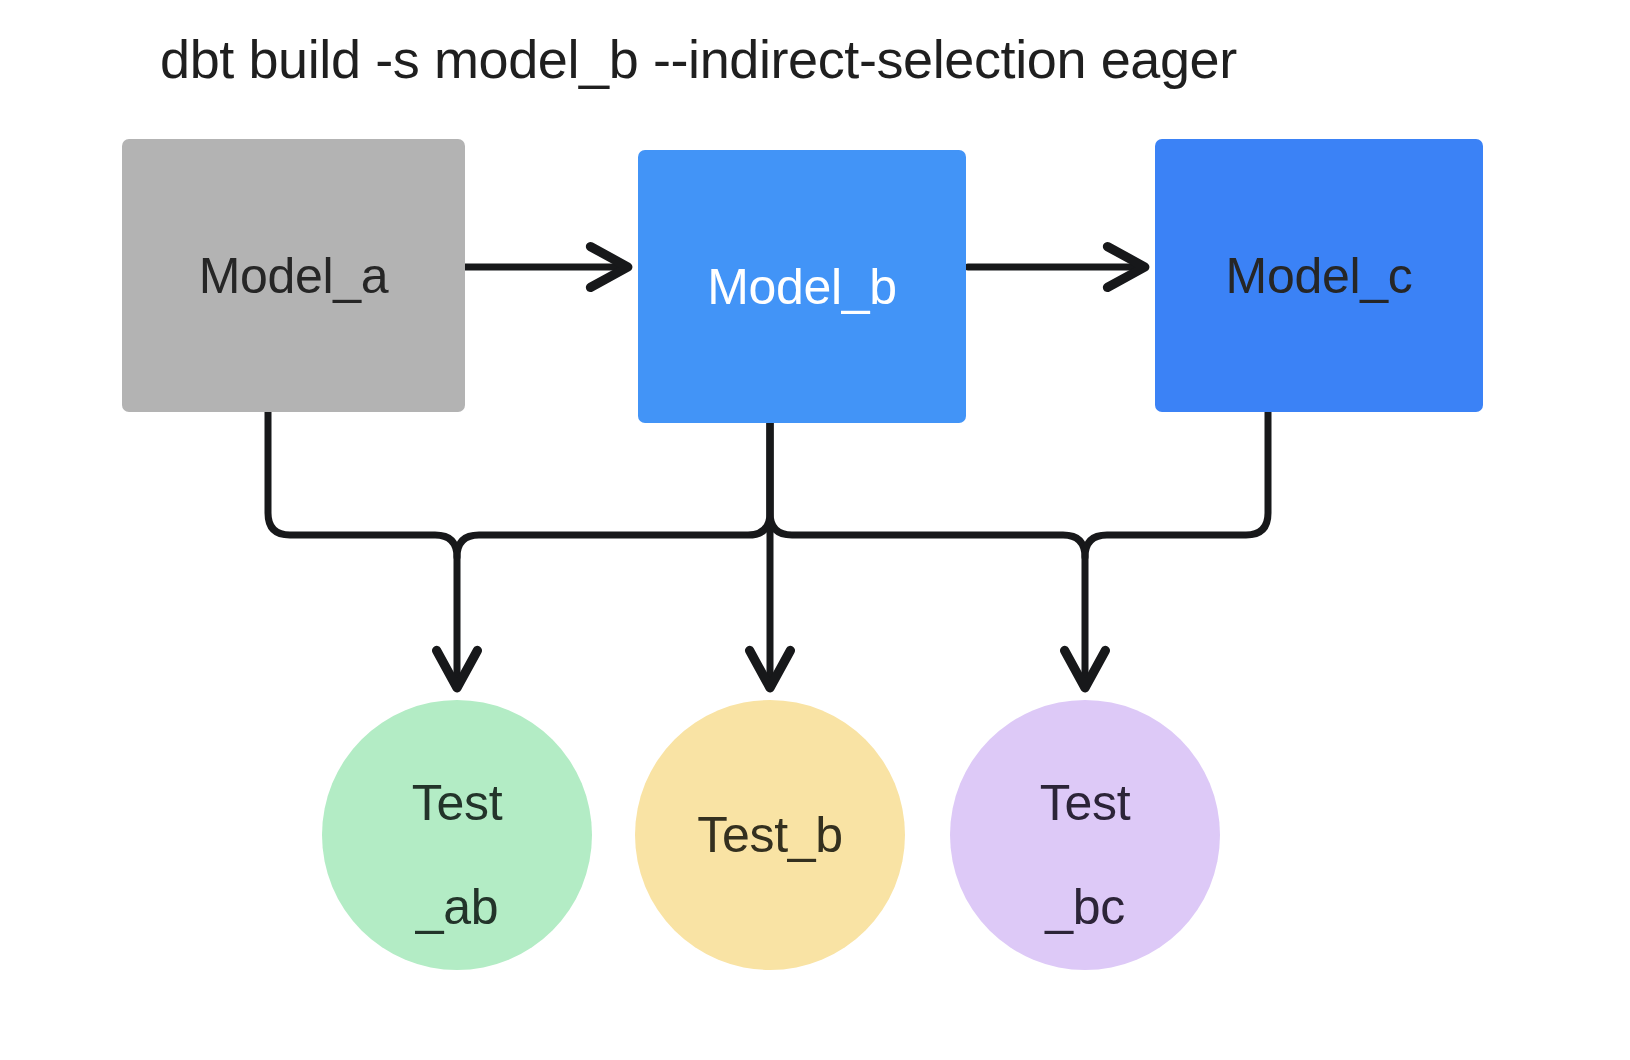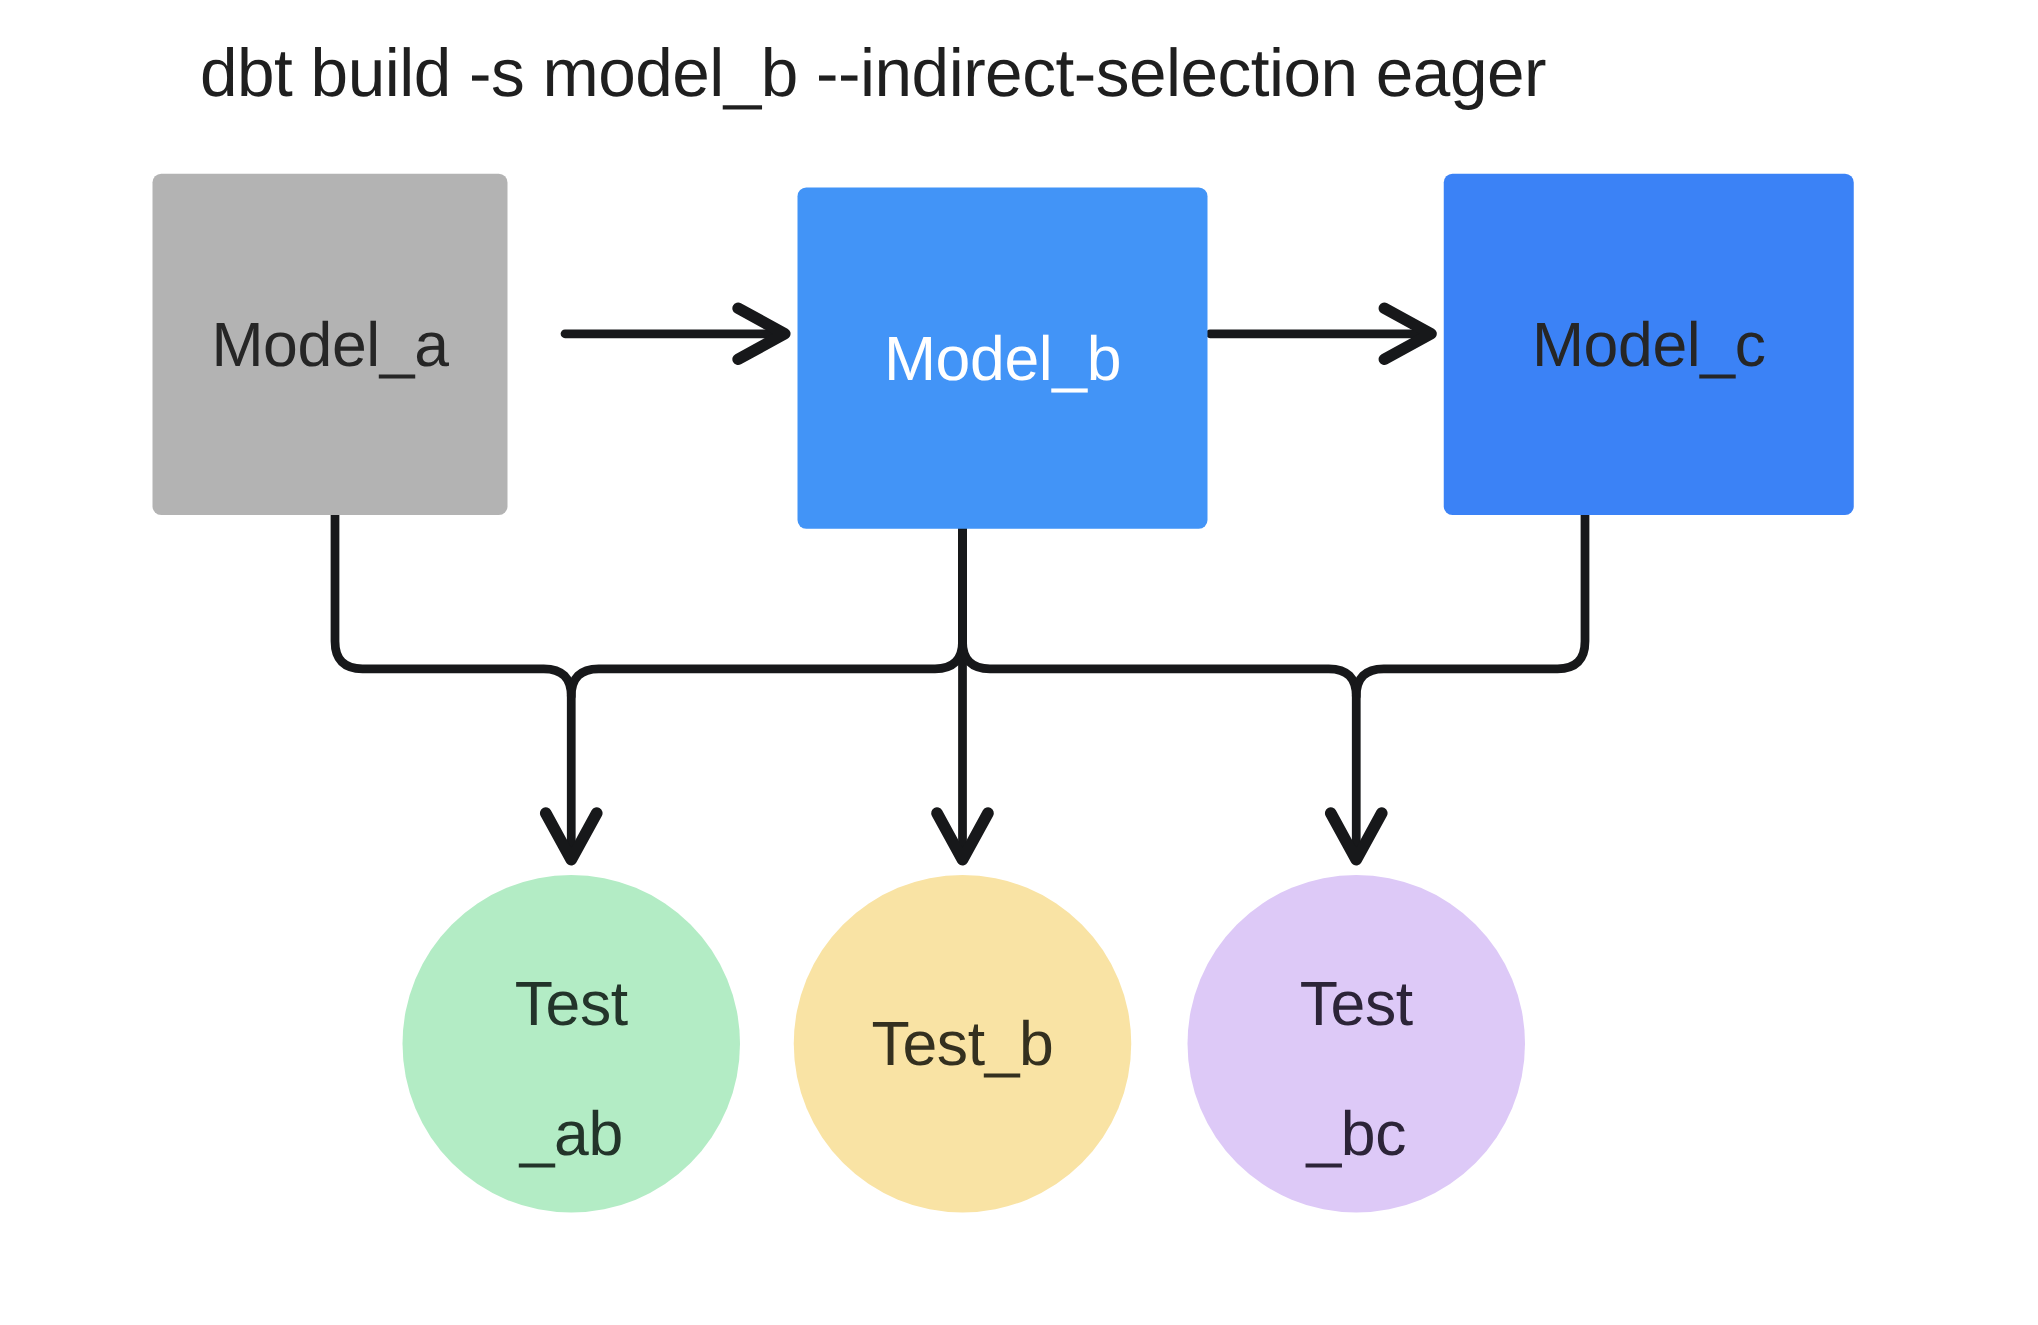--- a/index.html
+++ b/index.html
@@ -97,21 +97,21 @@
       <path d="M 770 412 L 770 686" marker-end="url(#arrow)"></path>
 
       <path d="M 770 412 L 770 513 Q 770 535 792 535 L 1063 535 Q 1085 535 1085 557"></path>
 
       <path d="M 1268 412 L 1268 513 Q 1268 535 1246 535 L 1107 535 Q 1085 535 1085 557 L 1085 686" marker-end="url(#arrow)"></path>
     </g>
   </svg>
 
   <div class="diagram-title">dbt build -s model_b --indirect-selection eager</div>
 
-  <div class="node-box" style="left:122px; top:139px; width:284px; height:273px; background:#b3b3b3;">
+  <div class="node-box" style="left:122px; top:139px; width:343px; height:273px; background:#b3b3b3;">
     <span class="node-label" style="color:#262626;">Model_a</span>
   </div>
 
   <div class="node-box" style="left:638px; top:150px; width:328px; height:273px; background:#4294f7;">
     <span class="node-label" style="color:#ffffff;">Model_b</span>
   </div>
 
   <div class="node-box" style="left:1155px; top:139px; width:328px; height:273px; background:#3b82f6;">
     <span class="node-label" style="color:#262626;">Model_c</span>
   </div>

